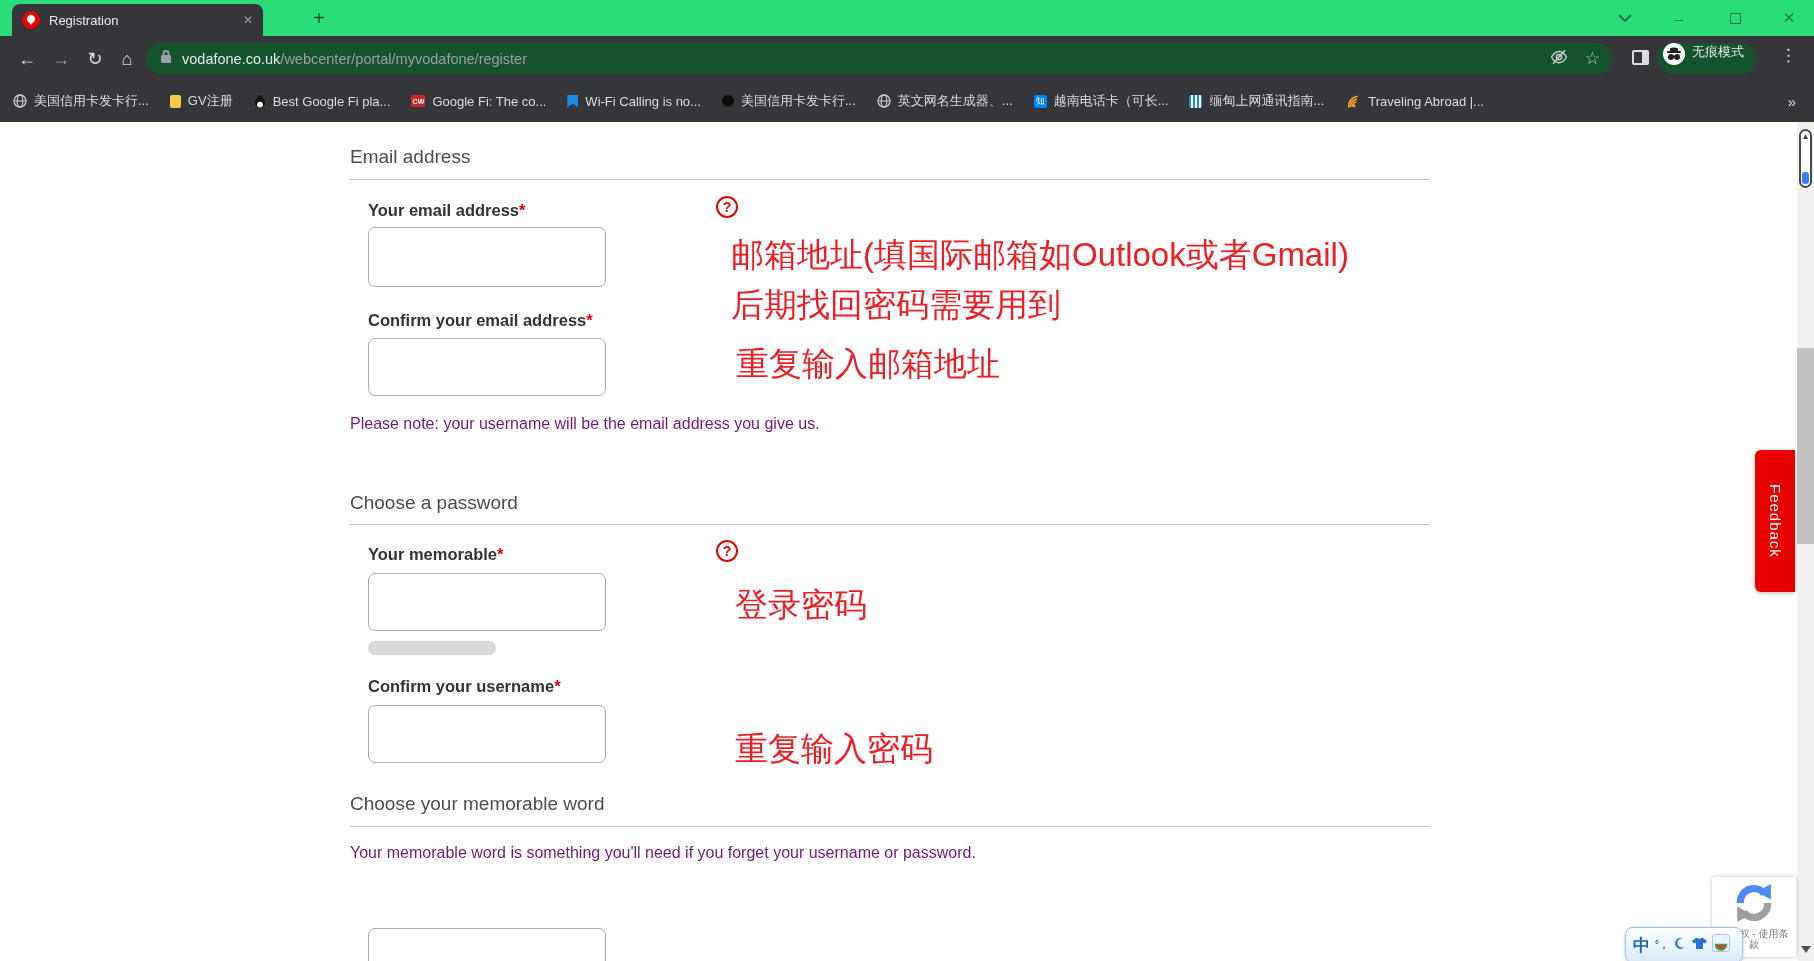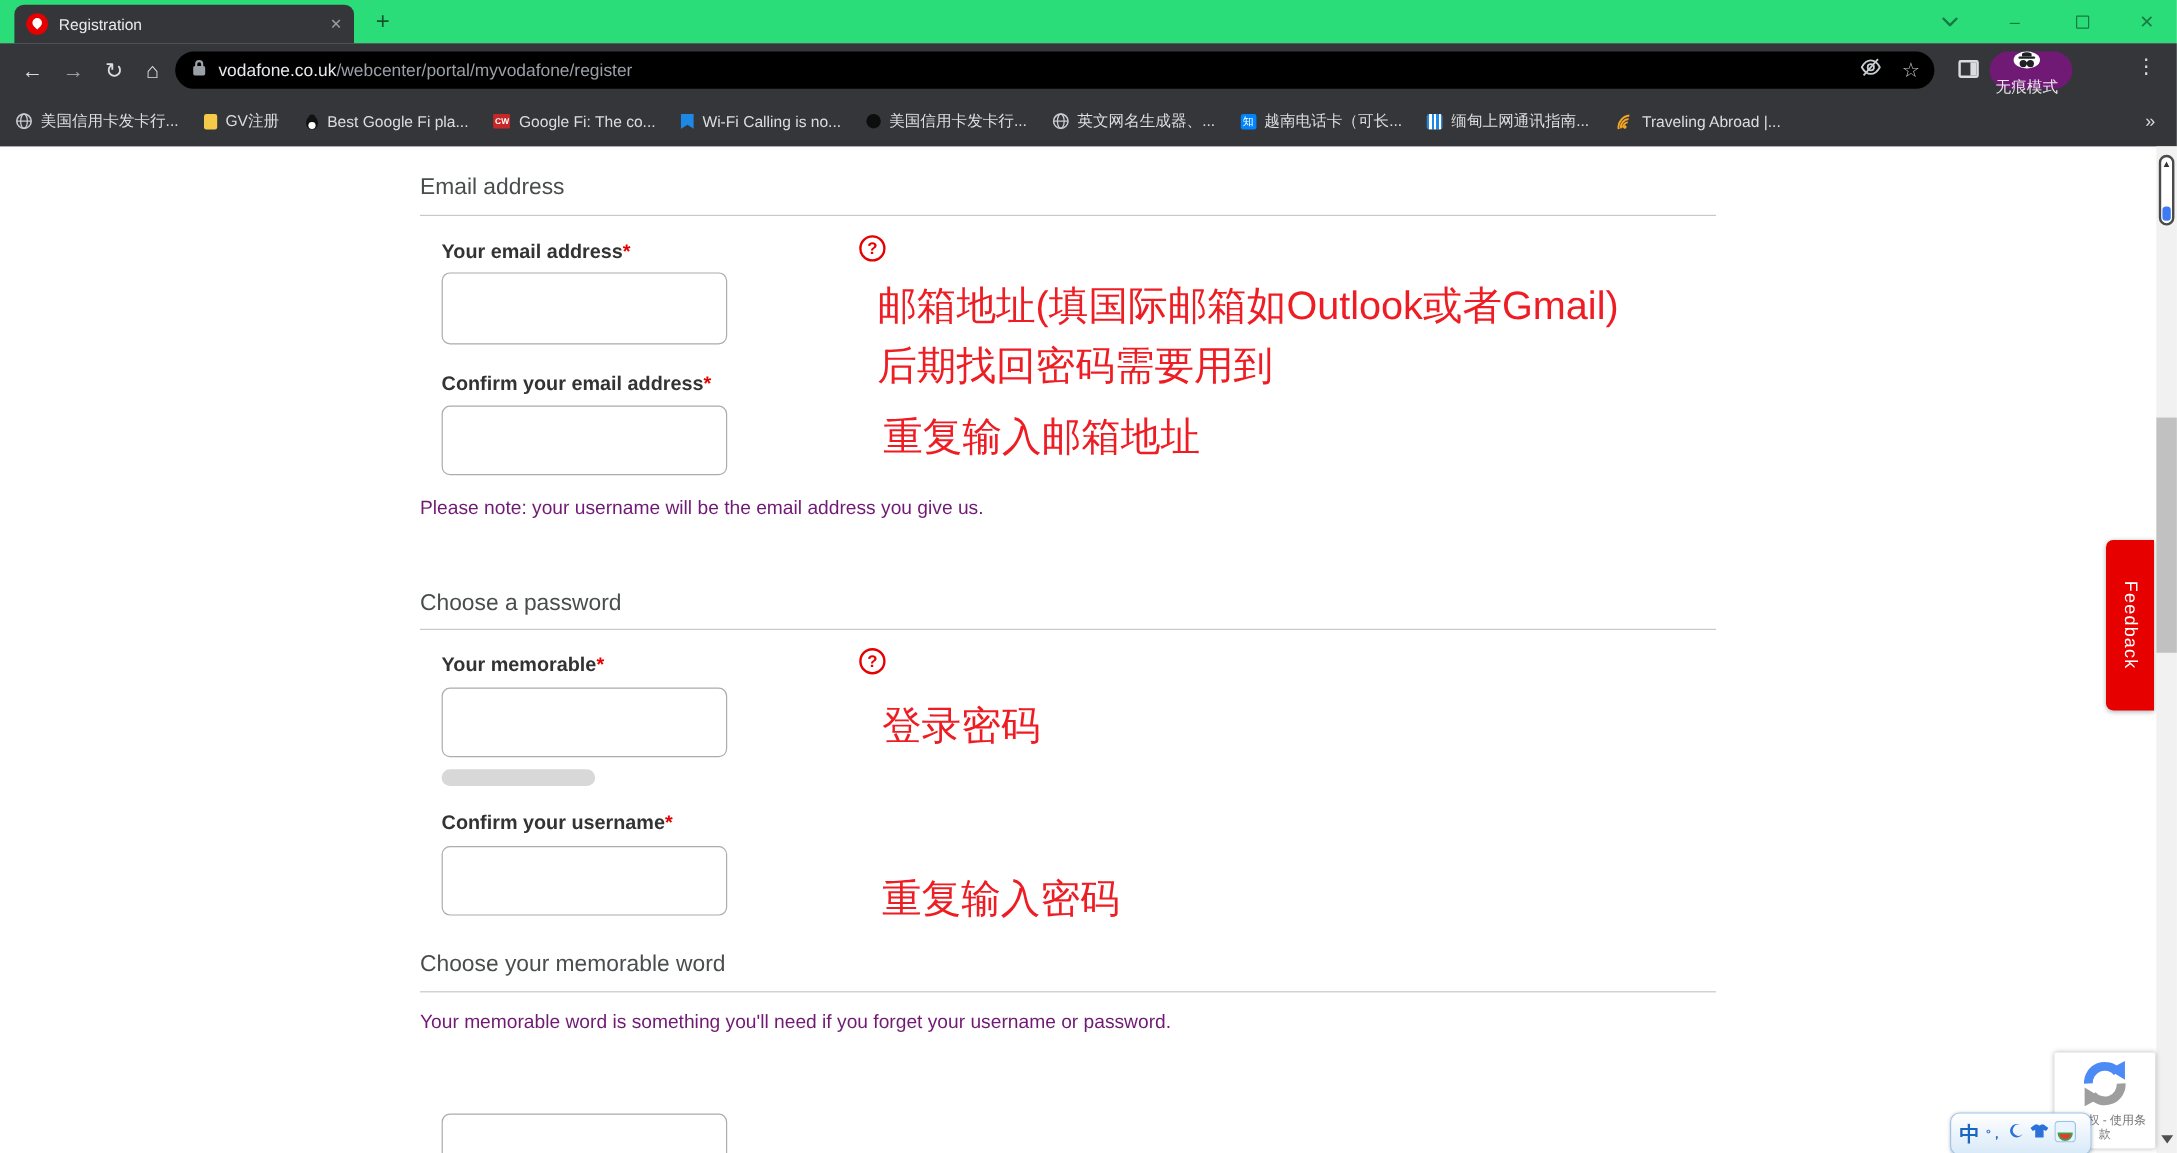--- a/index.html
+++ b/index.html
@@ -1,48 +1,48 @@
 <!DOCTYPE html>
 <html><head>
 <meta charset="utf-8">
 <style>
   * { margin:0; padding:0; box-sizing:border-box; }
   html,body { width:1814px; height:961px; overflow:hidden; background:#fff;
               font-family:"Liberation Sans", sans-serif; }
 
   
   .titlebar { position:absolute; left:0; top:0; width:1814px; height:36px; background:#2BDD78; }
-  .tab { position:absolute; left:12px; top:4px; width:283px; height:32px; background:#35363A;
+  .tab { position:absolute; left:12px; top:4px; width:251px; height:32px; background:#35363A;
          border-radius:8px 8px 0 0; display:flex; align-items:center; padding:0 10px; gap:9px; }
   .favicon { width:18px; height:18px; border-radius:50%; background:#E60000; position:relative; flex:0 0 auto; }
   .favicon:after { content:""; position:absolute; left:5px; top:4px; width:8px; height:8px;
                    background:#fff; border-radius:50% 50% 50% 0; transform:rotate(-45deg); }
   .tab-title { color:#E8EAED; font-size:13px; flex:1; white-space:nowrap; overflow:hidden; }
   .tab-close { color:#9AA0A6; font-size:12px; cursor:default; }
   .newtab { position:absolute; left:308px; top:7px; width:22px; height:22px; color:rgba(0,0,0,.62);
             font-size:20px; line-height:22px; text-align:center; }
   .winctl { position:absolute; top:3px; width:34px; height:30px; display:flex; align-items:center;
             justify-content:center; color:rgba(0,0,0,.45); font-size:15px; }
   .restore-box { width:11px; height:11px; border:1.6px solid rgba(0,0,0,.45); border-radius:1px; }
 
   
   .toolbar { position:absolute; left:0; top:36px; width:1814px; height:44px; background:#35363A; }
   .navic { position:absolute; top:46px; width:26px; height:26px; display:flex; align-items:center;
            justify-content:center; font-size:18px; color:#DADCE0; }
   .addr { position:absolute; left:146px; top:43px; width:1466px; height:31px; border-radius:16px;
-          background:#000000; display:flex; align-items:center; padding:0 14px; }
+          background:#14532d; display:flex; align-items:center; padding:0 14px; }
   .url { font-size:14.5px; white-space:nowrap; margin-left:10px; }
   .url .dom { color:#E8EAED; } .url .path { color:#9AA0A6; }
   .addr-right { position:absolute; right:12px; top:0; height:31px; display:flex; align-items:center; gap:16px; }
   .star { color:#C8CBCF; font-size:17px; }
   .sidebar-ic { position:absolute; left:1632px; top:50px; width:17px; height:15px;
                 border:2px solid #DADCE0; border-radius:2px; }
   .sidebar-ic:after { content:""; position:absolute; right:0; top:0; width:5px; height:100%; background:#DADCE0; }
-  .incog { position:absolute; left:1658px; top:43px; height:31px; border-radius:16px; background:#701a75;
-           display:flex; align-items:center; gap:7px; padding:0 12px 0 5px;flex-direction:column; }
+  .incog { position:absolute; left:1658px; top:43px; height:31px; border-radius:16px; background:#14532d;
+           display:flex; align-items:flex-start; gap:7px; padding:0 12px 0 5px; }
   .spy { width:22px; height:22px; border-radius:50%; background:#fff; display:flex; align-items:center; justify-content:center; }
   .incog-label { color:#E8EAED; font-size:13px; white-space:nowrap; }
   .kebab { position:absolute; left:1780px; top:45px; color:#DADCE0; font-size:17px; letter-spacing:0; }
 
   
   .bkbar { position:absolute; left:0; top:80px; width:1814px; height:42px; background:#35363A;
            display:flex; align-items:center; padding-left:13px; gap:21px; }
   .bk { display:flex; align-items:center; gap:7px; color:#DCDDDE; font-size:13px; white-space:nowrap; }
   .ic-note { width:11px; height:13px; background:#F7C948; border-radius:2px; }
   .ic-cw { width:14px; height:12px; background:#C62828; color:#fff; font-size:7px; font-weight:bold;

